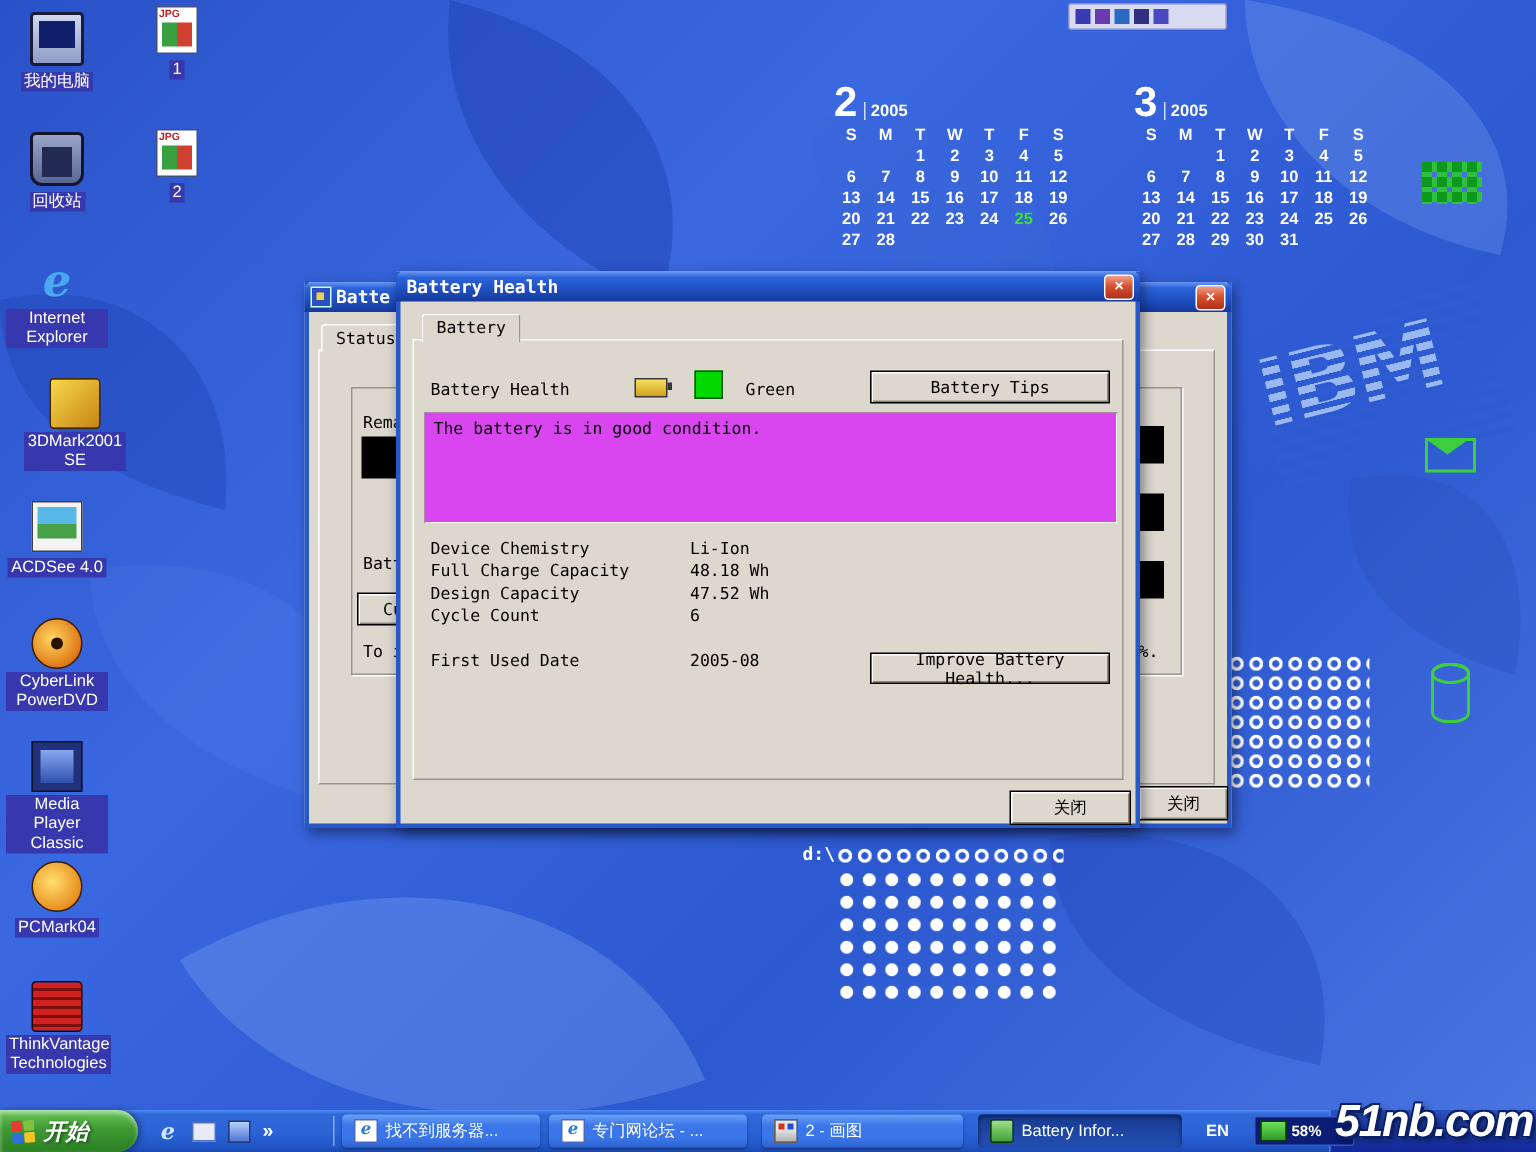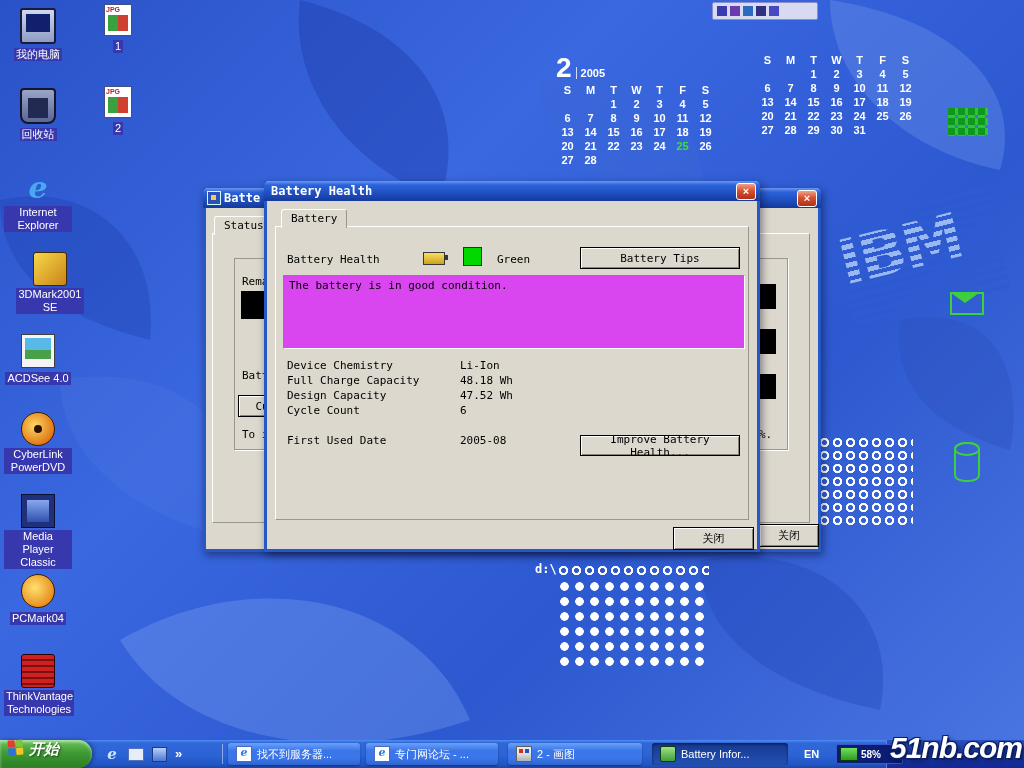--- a/index.html
+++ b/index.html
@@ -104,21 +104,21 @@
     background:linear-gradient(180deg,#f8e060,#d0a020);z-index:4}
   .batt-glyph:after{content:"";position:absolute;right:-4px;top:2px;width:3px;height:5px;background:#383838}
   .groupbox{position:absolute;border:1px solid #9a968a;box-shadow:1px 1px 0 #fff;z-index:2}
 
   
   .taskbar{position:absolute;left:0;top:740px;width:1024px;height:28px;z-index:20;
     background:linear-gradient(180deg,#4f8ef6 0%,#3168d9 10%,#2b63d5 55%,#2055c4 88%,#1a47ad 100%)}
   .start{position:absolute;left:0;top:0;width:92px;height:28px;border-radius:0 14px 14px 0;
     background:linear-gradient(180deg,#6cc75d 0%,#3f9a34 45%,#2e8326 90%);
     box-shadow:inset 0 2px 3px rgba(255,255,255,.5),2px 0 4px rgba(0,0,0,.35);
-    display:flex;gap:5px;padding-left:8px;box-sizing:border-box;cursor:pointer}
+    display:flex;align-items:center;gap:5px;padding-left:8px;box-sizing:border-box;cursor:pointer}
   .start-label{color:#fff;font:bold italic 15px "Liberation Sans",sans-serif;text-shadow:1px 1px 2px #1c4a18}
   .flag{width:16px;height:15px;display:grid;grid-template-columns:7px 7px;grid-template-rows:7px 7px;gap:1px;transform:rotate(-4deg)}
   .flag i{border-radius:1px}
   .flag .f1{background:#e83a2e}.flag .f2{background:#7fc341}.flag .f3{background:#2f6fe0}.flag .f4{background:#f5c328}
   .ql{position:absolute;left:98px;top:0;height:28px;display:flex;align-items:center;gap:8px;padding:0 6px}
   .qlico{width:16px;height:16px;text-align:center;cursor:pointer}
   .qlico.ie{color:#cfe6ff;font:bold italic 15px/16px "DejaVu Serif",serif}
   .qlico.mail{background:#e8ecf8;border:1px solid #5070c0;width:14px;height:11px}
   .qlico.desk{background:linear-gradient(#b8d0f8,#4a76d8);border:1px solid #203a80;width:13px;height:13px}
   .qlchev{color:#fff;font:bold 13px/28px "Liberation Sans",sans-serif;cursor:pointer}
@@ -221,20 +221,23 @@
             <td></td>
             <td></td>
             <td></td>
             <td></td>
             <td></td>
           </tr>
         </tbody>
       </table>
   </div>
   <div class="calendar" style="left:756px;top:53px">
+    <div class="cal-head">
+      <span class="cal-month">3</span><span class="cal-year">2005</span>
+    </div>
     <table>
         <tbody>
           <tr>
             <th>S</th>
             <th>M</th>
             <th>T</th>
             <th>W</th>
             <th>T</th>
             <th>F</th>
             <th>S</th>

